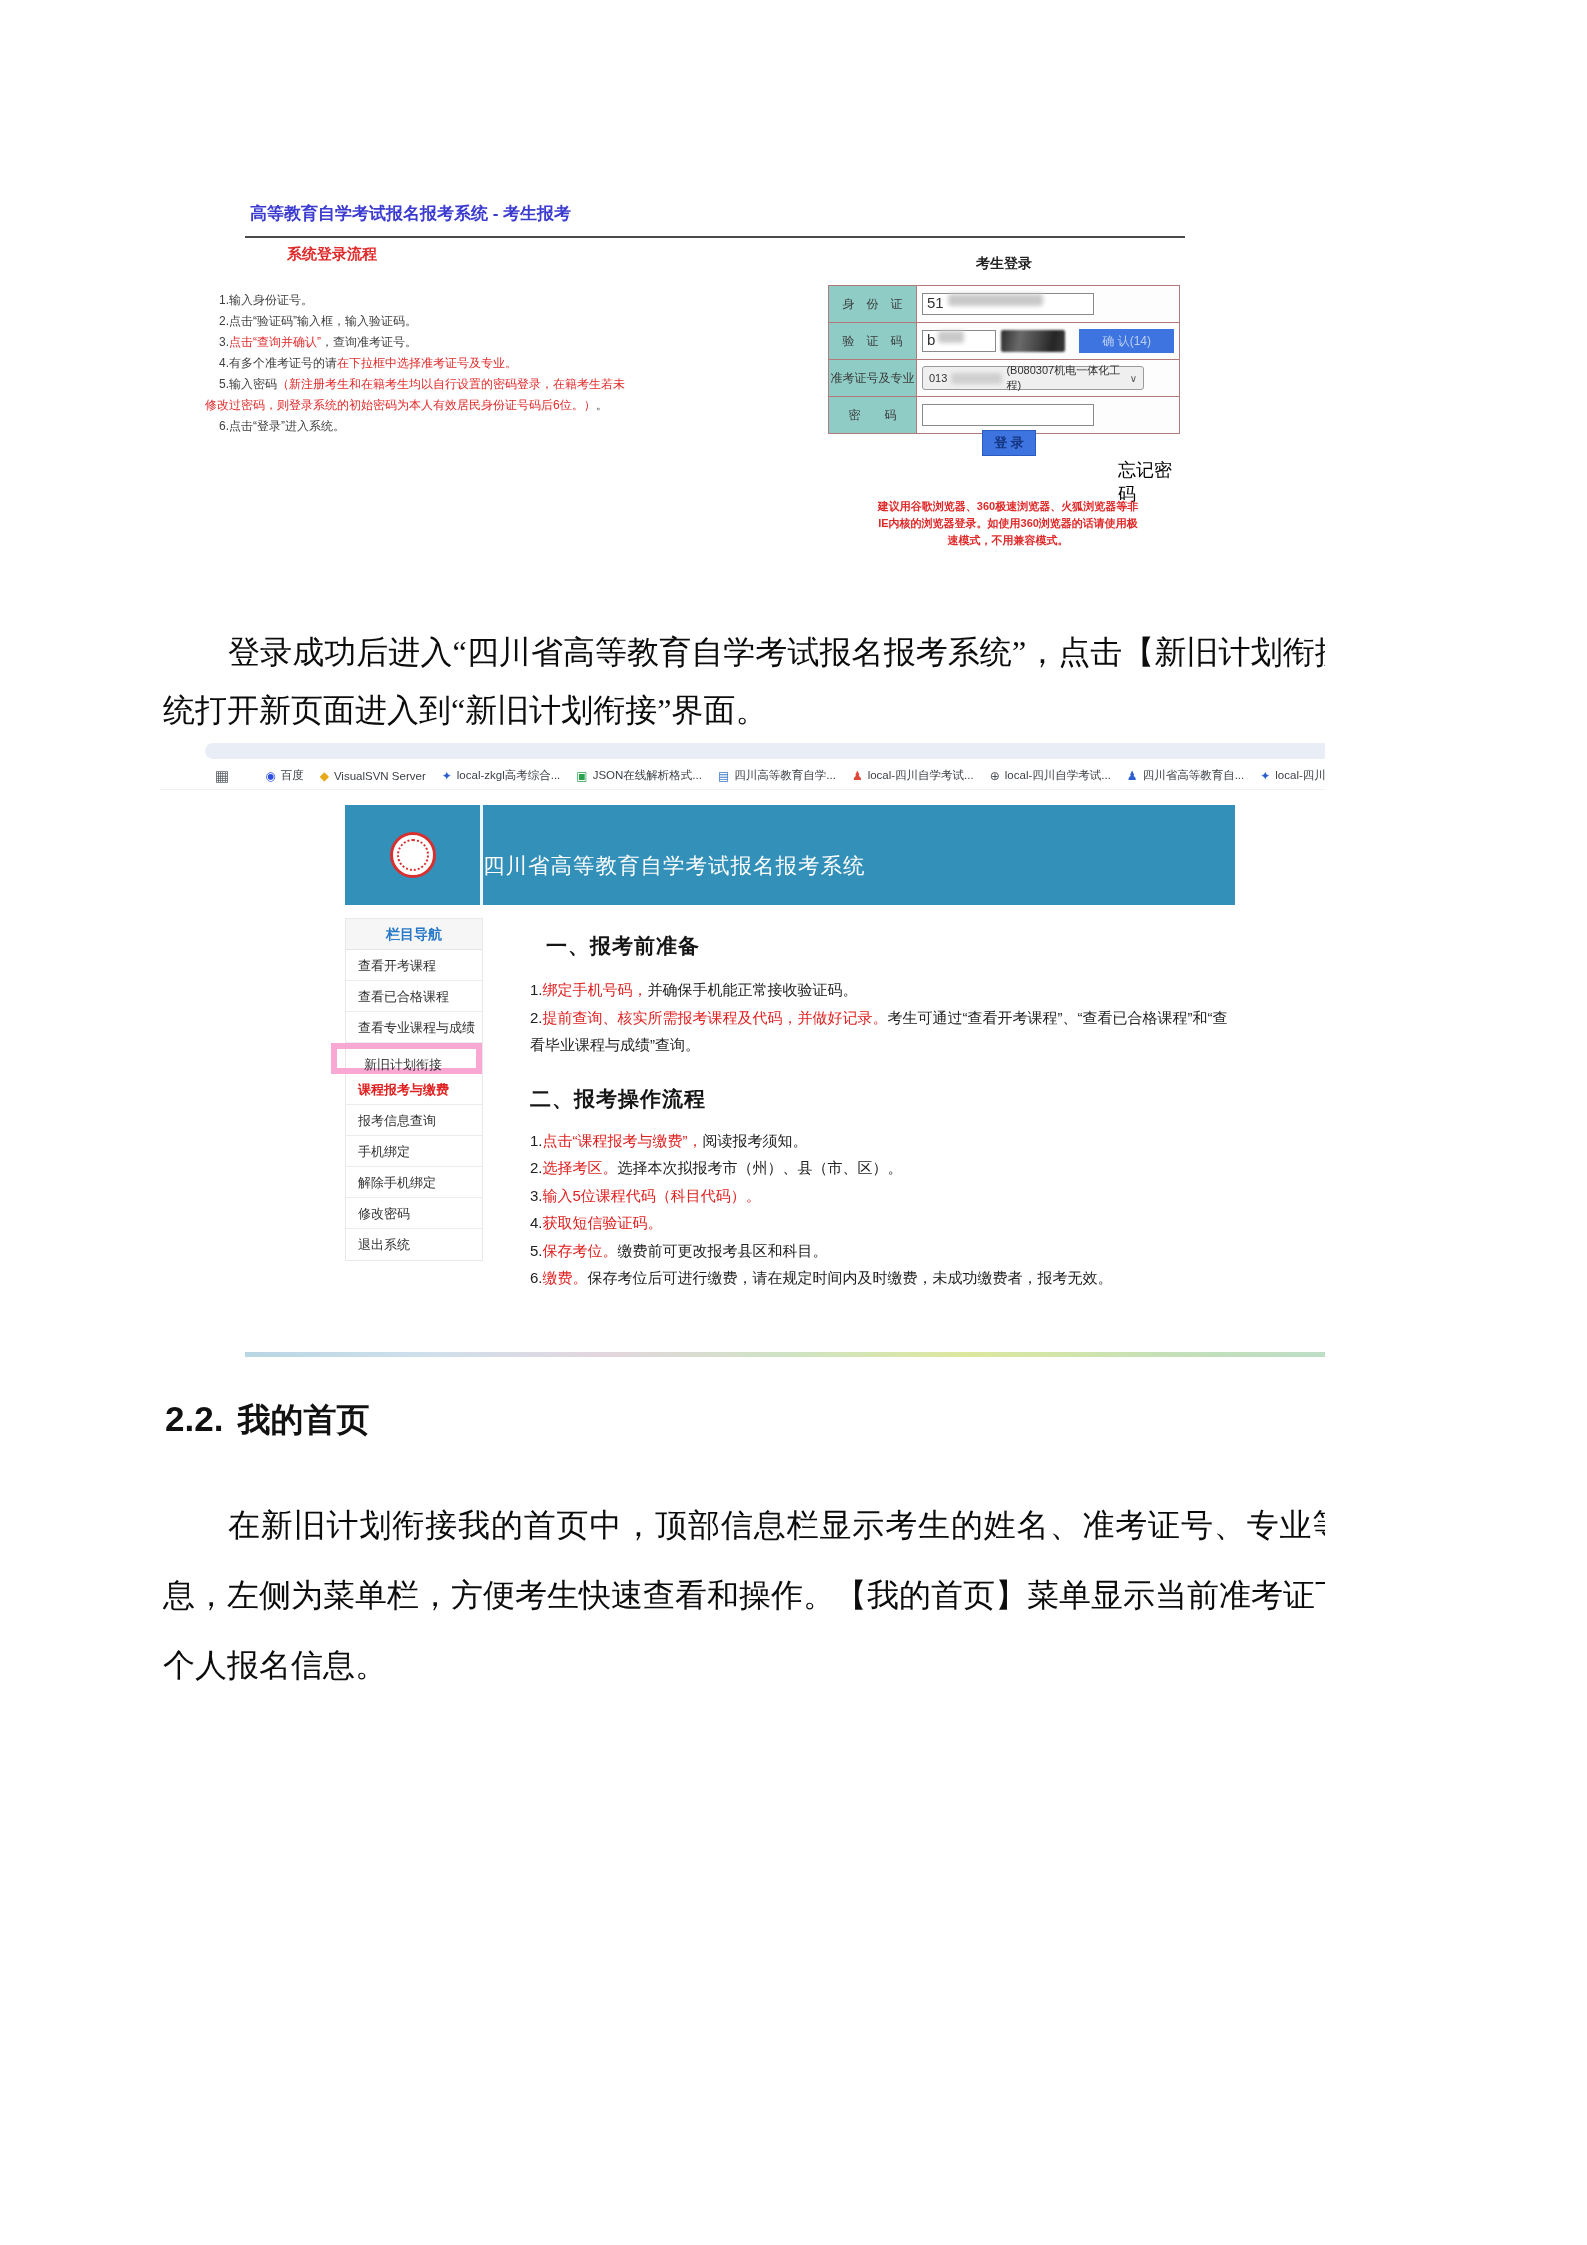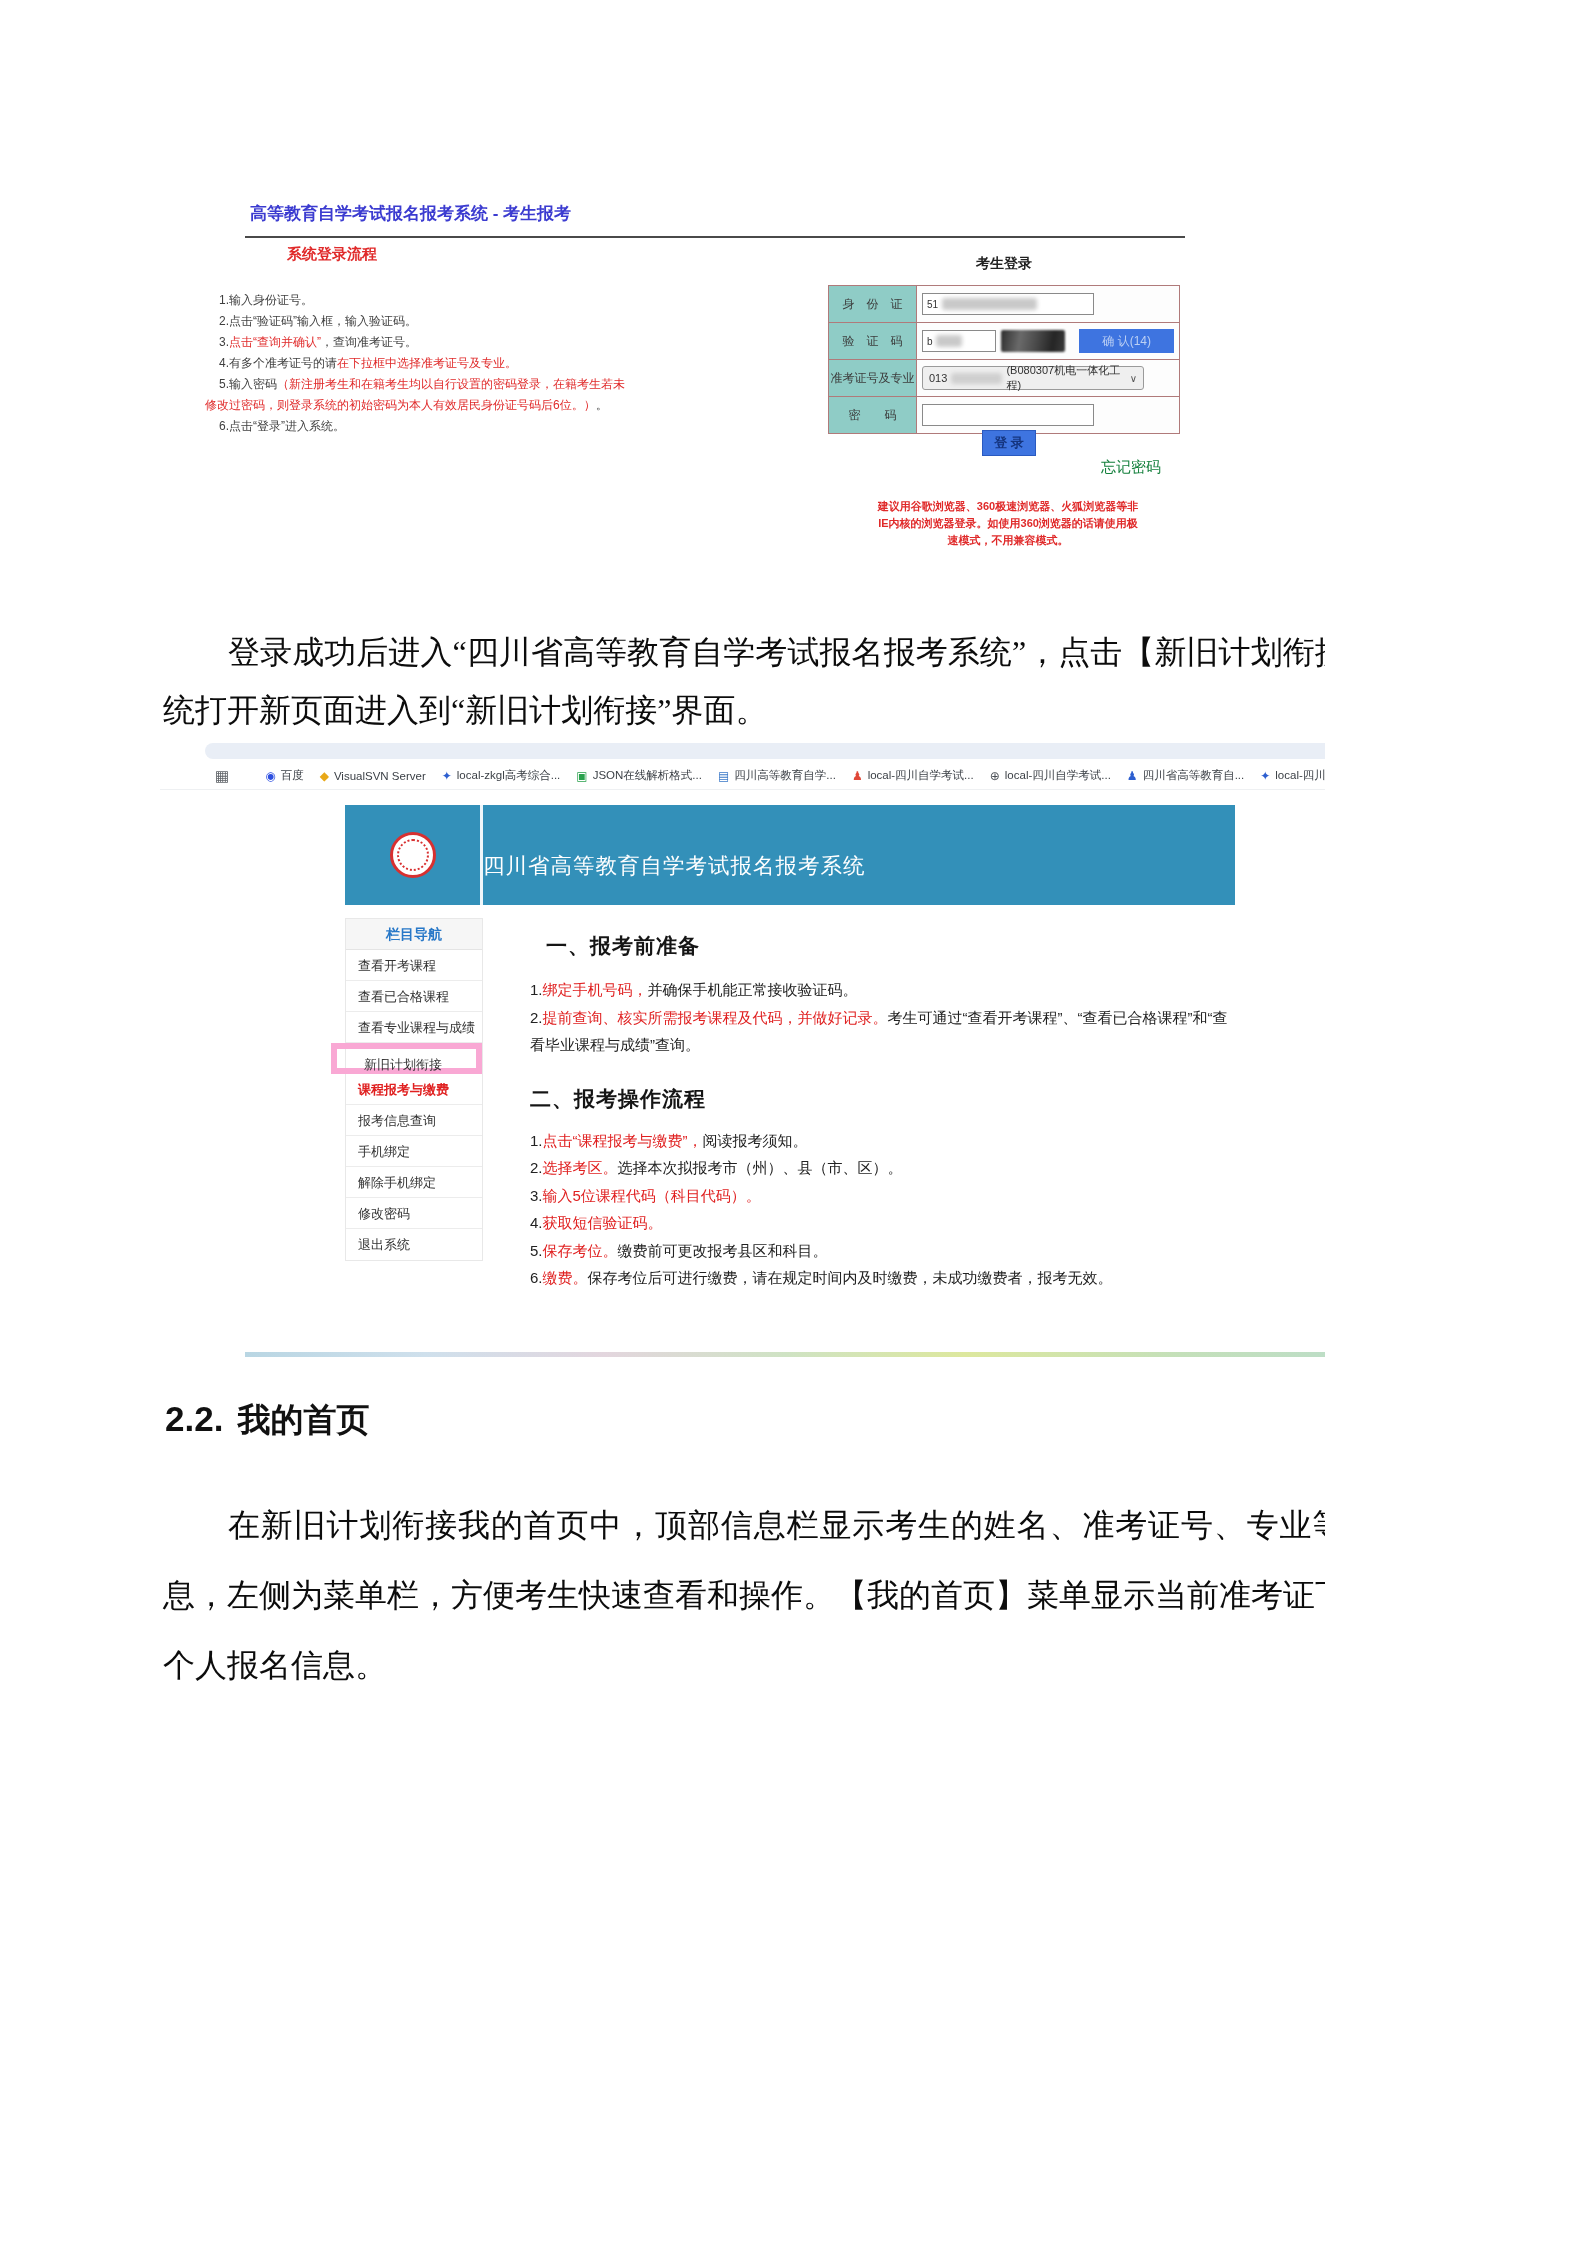--- a/index.html
+++ b/index.html
@@ -16,39 +16,39 @@
   .rd{color:var(--accent_red);}
 
   .login{position:absolute;left:633px;top:55px;width:352px;height:320px;}
   .login-title{position:absolute;left:0;top:0;width:352px;text-align:center;font-size:14px;font-weight:bold;color:#222;}
   .ftable{position:absolute;left:0;top:30px;width:352px;display:grid;grid-template-columns:88px 1fr;
           border:1px solid var(--form_border);background:#fdfdfd;box-sizing:border-box;}
   .flabel{background:var(--label_teal);border-bottom:1px solid var(--form_border);border-right:1px solid var(--form_border);
           display:flex;align-items:center;justify-content:center;font-size:12px;color:#3c3c3c;min-height:30px;}
   .fcell{border-bottom:1px solid var(--form_border);display:flex;align-items:center;padding:3px 5px;gap:5px;min-height:30px;}
   .ftable > :nth-last-child(-n+2){border-bottom:none;}
-  .input{background:#fff;border:1px solid #8a8a8a;height:22px;display:flex;align-items:center;
-         padding:0 4px;font-size:10px;color:#333;box-sizing:border-box;}
+  .input{background:#fff;border:1px solid #8a8a8a;height:22px;display:flex;align-items:flex-start;
+         padding:0 4px;font-size:15px;color:#333;box-sizing:border-box;}
   .id-input{width:172px;}
   .blob{height:12px;border-radius:3px;background:#c9c9c9;filter:blur(2px);}
   .id-blob{width:95px;margin-left:4px;}
   .captcha-input{width:74px;}
   .cap-blob{width:26px;margin-left:3px;}
   .captcha-img{width:64px;height:22px;border-radius:2px;filter:blur(1px);
                background:linear-gradient(100deg,#2e2e2e,#6a6a6a 30%,#4a4a4a 55%,#252525 80%,#3c3c3c);}
   .confirm-btn{margin-left:auto;height:24px;background:var(--button_blue);color:#bcd0f4;border:none;
                font-size:12px;padding:0 23px;white-space:nowrap;font-family:inherit;}
   .select{width:222px;height:24px;background:#efefef;border:1px solid #9a9a9a;border-radius:3px;
           display:flex;align-items:center;font-size:11px;color:#333;padding:0 6px;gap:4px;box-sizing:border-box;}
   .sel-blob{width:55px;height:11px;background:#cfcfcf;filter:blur(2px);border-radius:3px;}
   .sel-chev{margin-left:auto;font-size:10px;color:#555;}
   .pwd-input{width:172px;}
   .login-btn{position:absolute;left:154px;top:175px;width:54px;height:26px;background:var(--button_blue);
              border:1px solid #2a5ac0;color:#14347e;font-weight:bold;font-size:13px;font-family:inherit;}
-  .forgot{position:absolute;left:273px;top:203px;font-size:15px;color:#15803d;}
+  .forgot{position:absolute;left:290px;top:203px;font-size:18px;color:#000000;}
   .notice{position:absolute;left:46px;top:243px;width:268px;text-align:center;font-size:11px;line-height:17px;
           font-weight:bold;color:var(--accent_red);}
 
   
   .body-para{position:absolute;left:163px;width:1280px;margin:0;font-family:"Liberation Serif","DejaVu Serif",serif;
              font-size:32px;color:#0c0c0c;text-align:justify;text-indent:65px;}
   .para1{top:623px;line-height:58px;}
   .para2{top:1490px;line-height:70px;}
 
   

